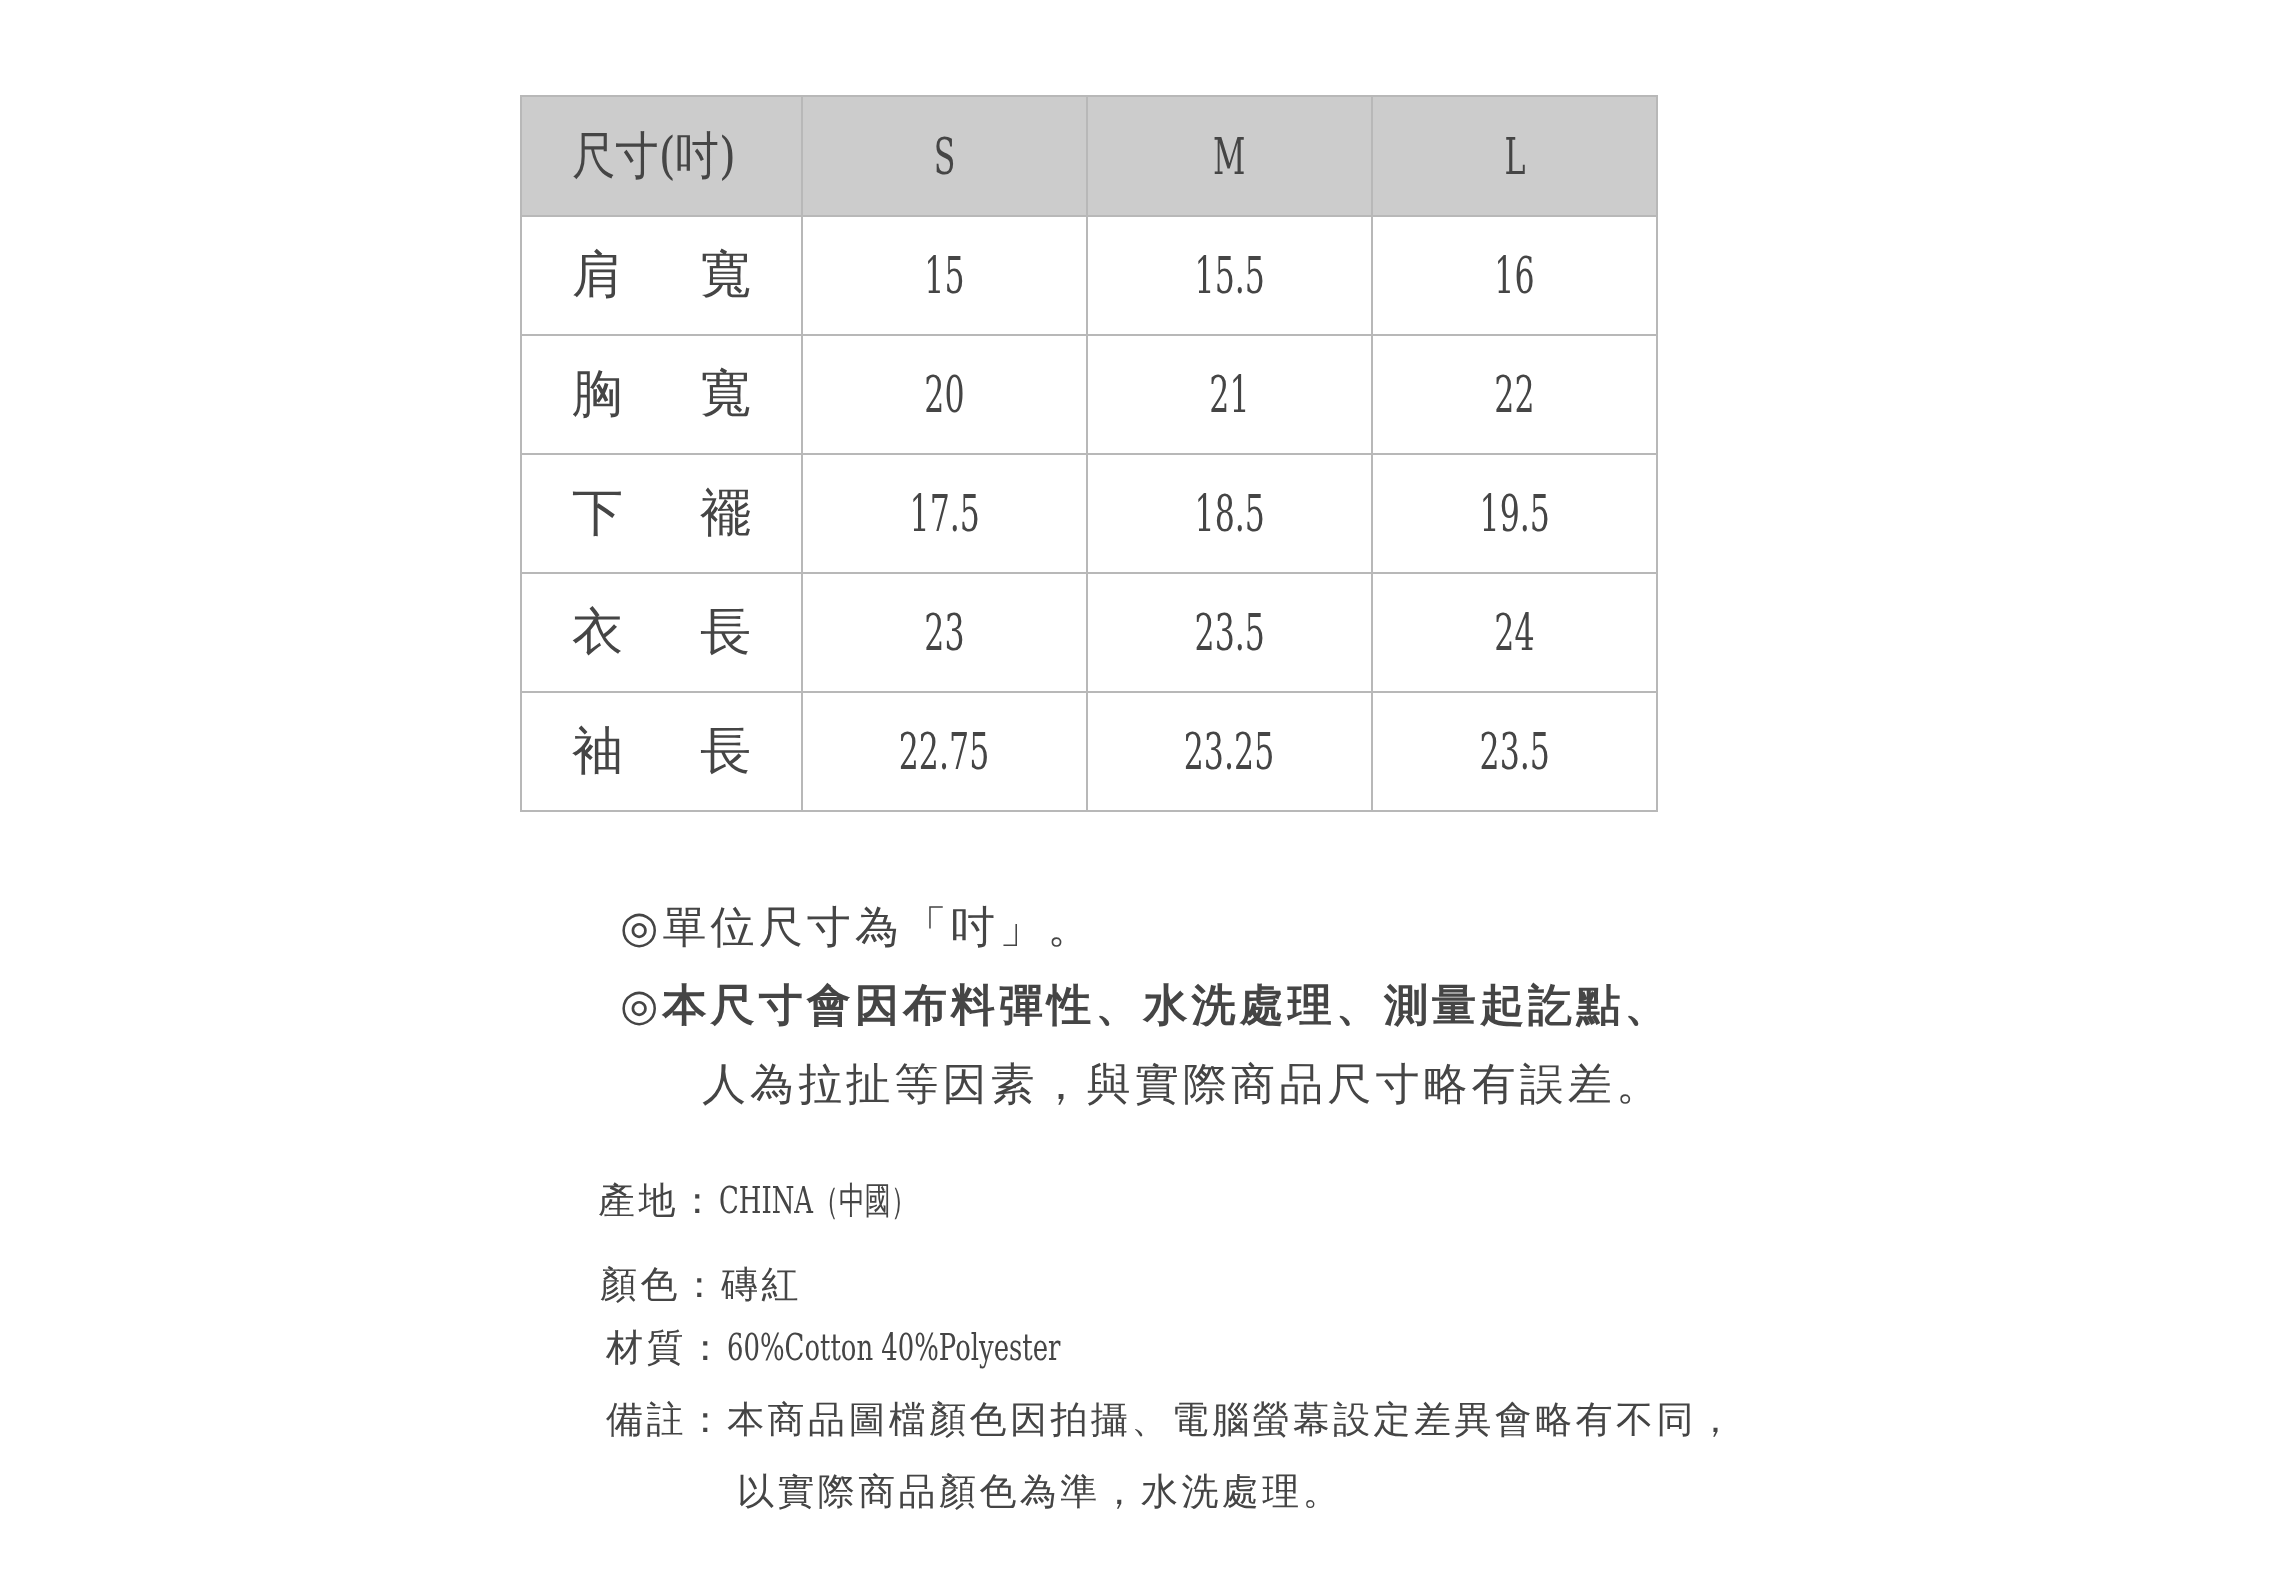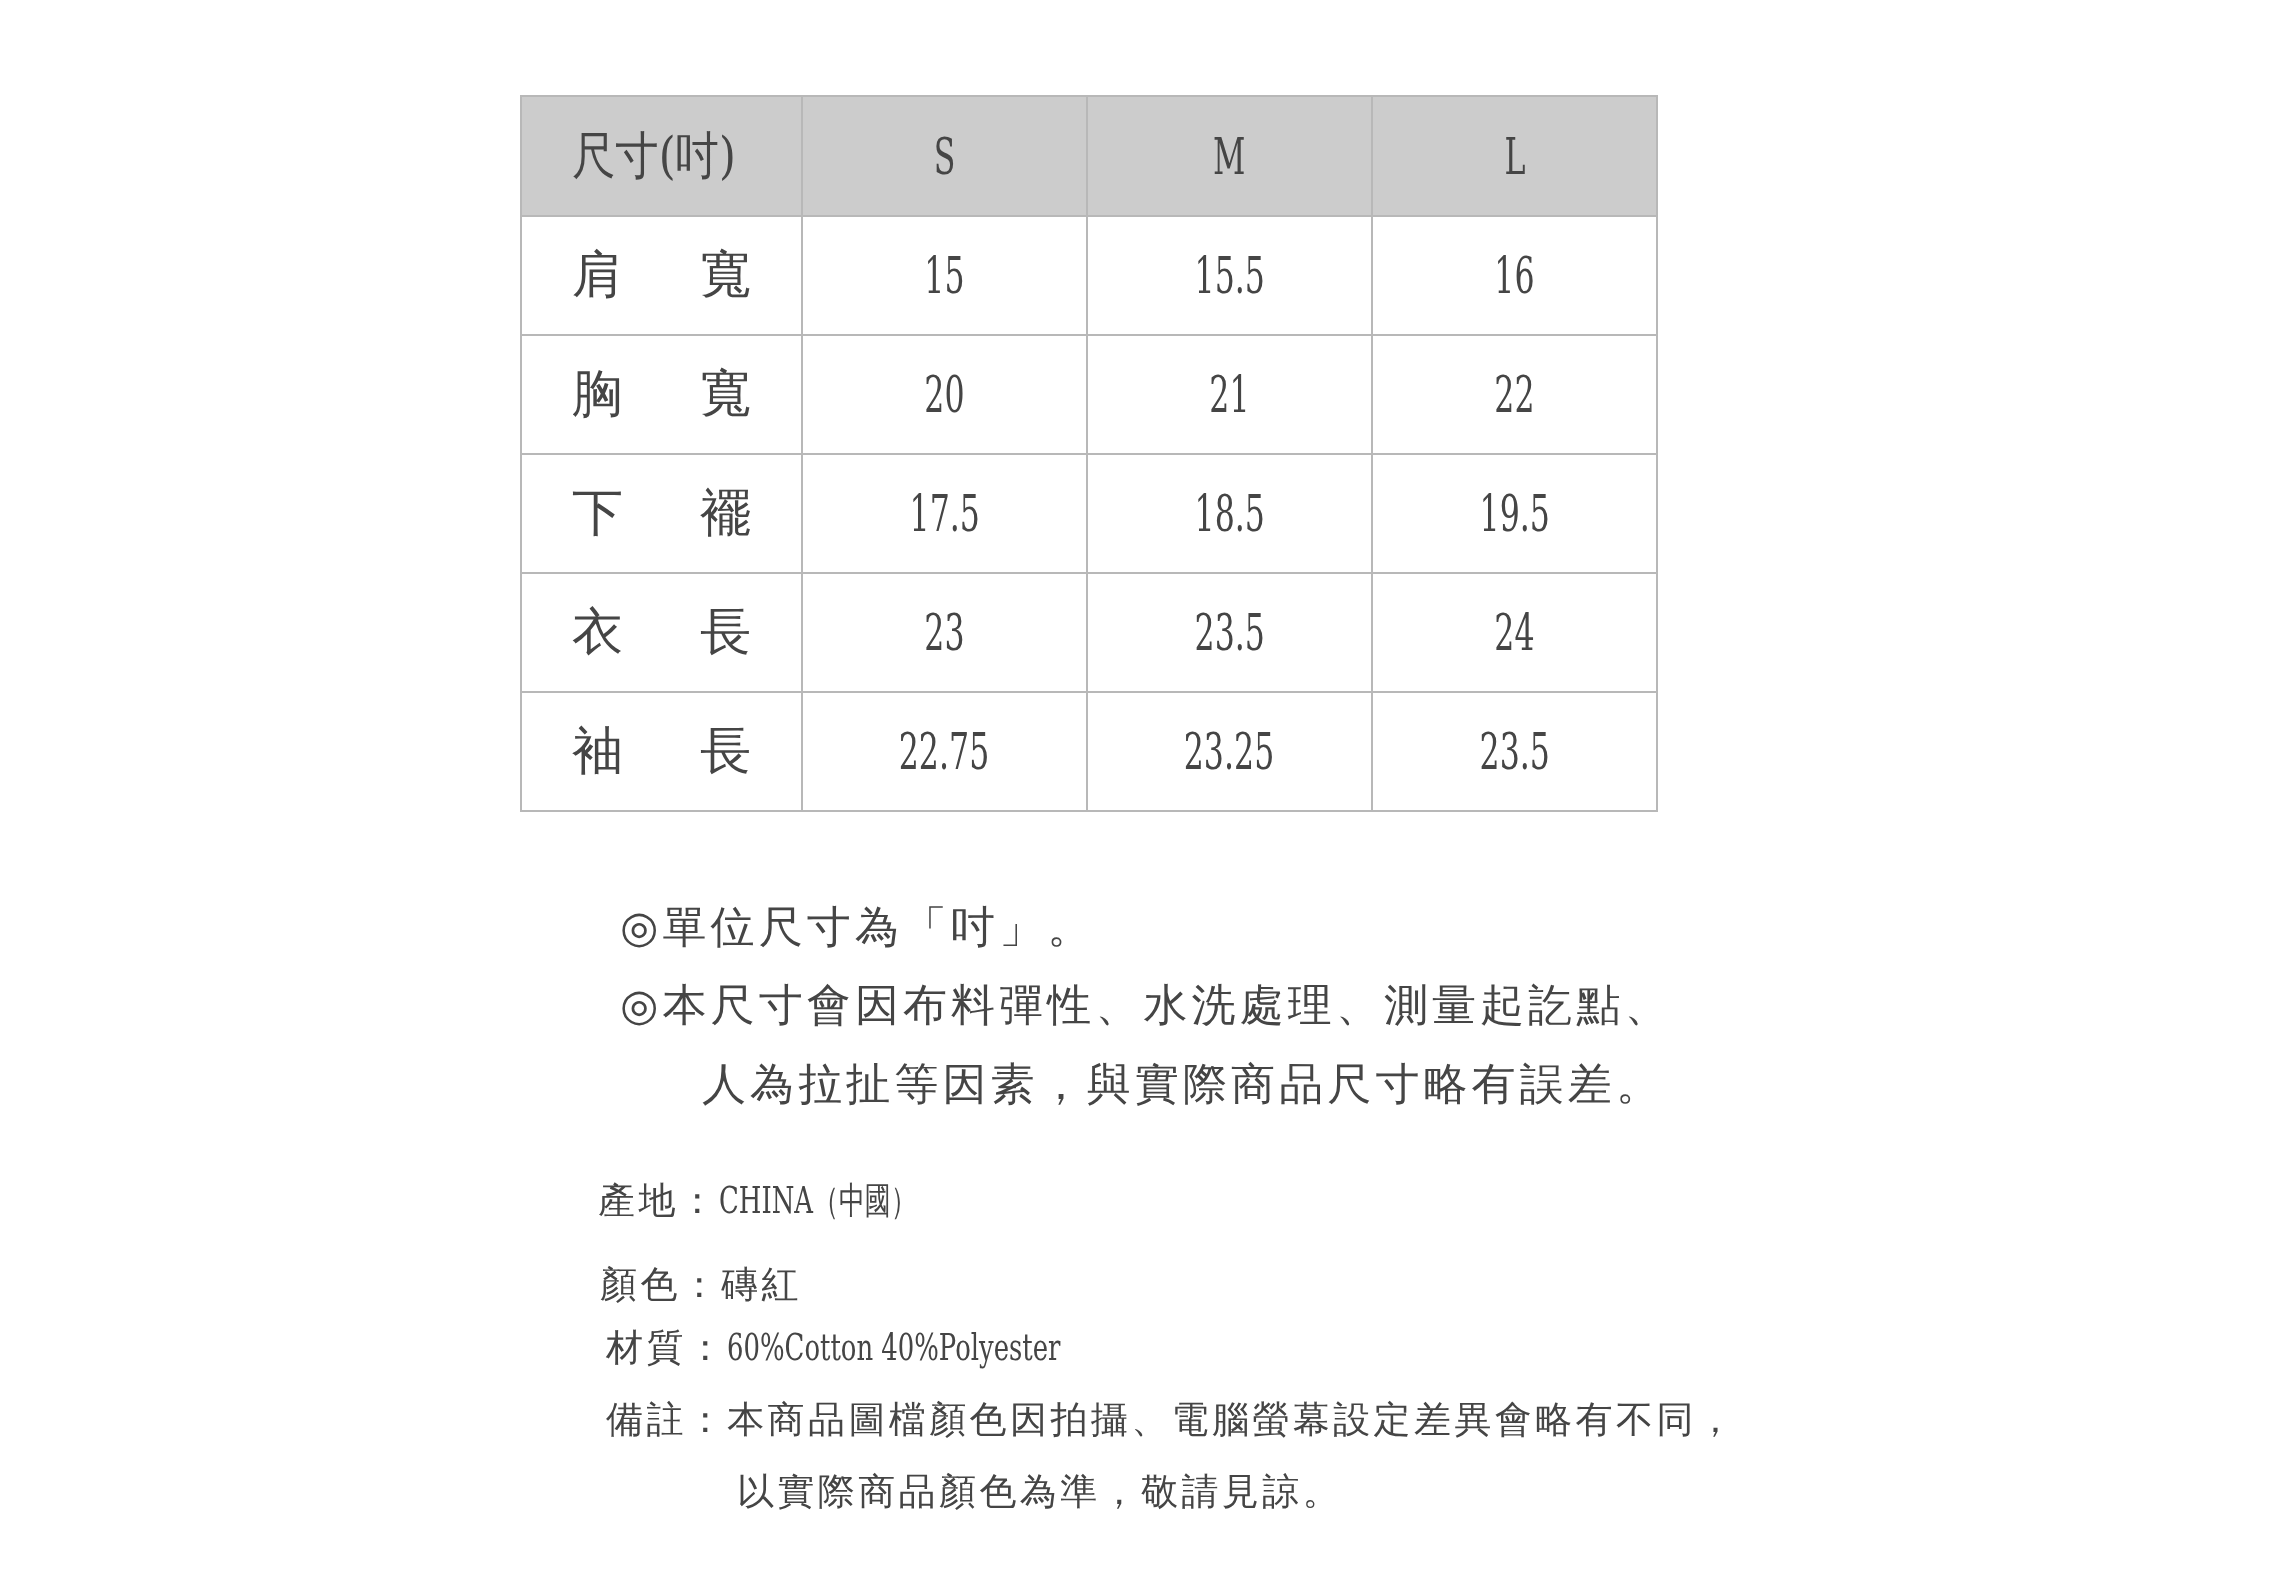--- a/index.html
+++ b/index.html
@@ -83,29 +83,29 @@
           </div>
         </td>
     <td class="val"><span class="cond">22.75</span></td>
     <td class="val"><span class="cond">23.25</span></td>
     <td class="val"><span class="cond">23.5</span></td>
   </tr>
 </tbody>
   </table>
 
 <div class="note" style="left:620px; top:905px;">◎單位尺寸為「吋」。</div>
-<div class="note" style="left:620px; top:983px;">◎本尺寸會因布料彈性、水洗處理、測量起訖點、</div>
+<div class="note" style="left:620px; top:983px;font-weight:bold;">◎本尺寸會因布料彈性、水洗處理、測量起訖點、</div>
 <div class="note" style="left:702px; top:1062px;">人為拉扯等因素，與實際商品尺寸略有誤差。</div>
 
 <div class="info" style="left:598px; top:1182px;">
   <span class="k">產地：</span><span class="v latin">CHINA（中國）</span>
 </div>
 <div class="info" style="left:600px; top:1256px;margin-top:10px;">
   <span class="k">顏色：</span><span class="v">磚紅</span>
 </div>
 <div class="info" style="left:606px; top:1329px;">
   <span class="k">材質：</span><span class="v latin">60%Cotton 40%Polyester</span>
 </div>
 <div class="info" style="left:606px; top:1401px;">
   <span class="k">備註：</span><span class="v">本商品圖檔顏色因拍攝、電腦螢幕設定差異會略有不同，</span>
 </div>
-<div class="info" style="left:737px; top:1473px;">以實際商品顏色為準，敬請見諒。</div>
+<div class="info" style="left:737px; top:1473px;">以實際商品顏色為準，水洗處理。</div>
 
 
 </body></html>

